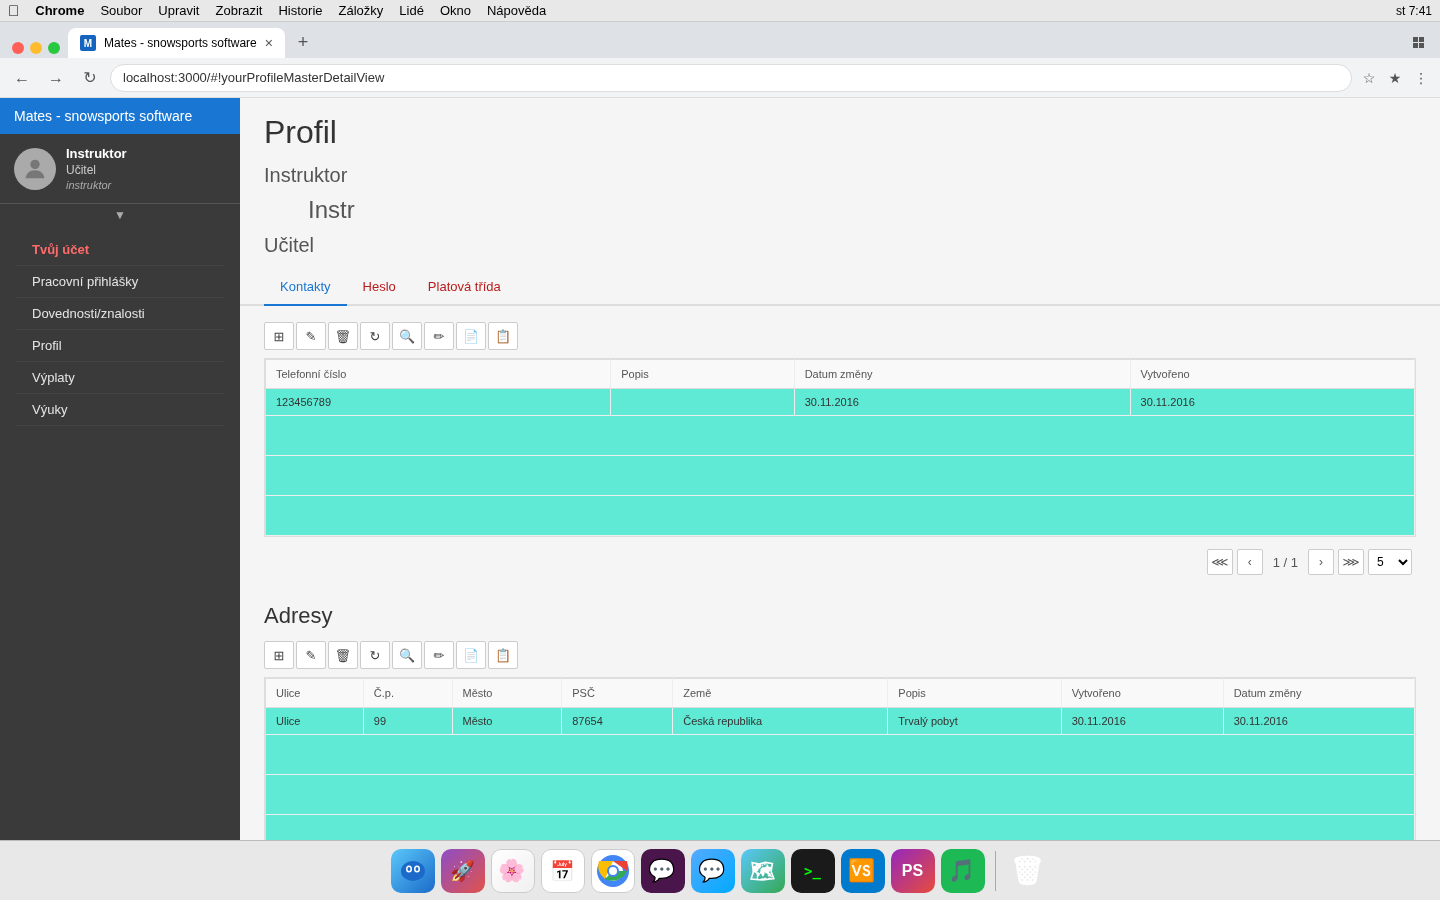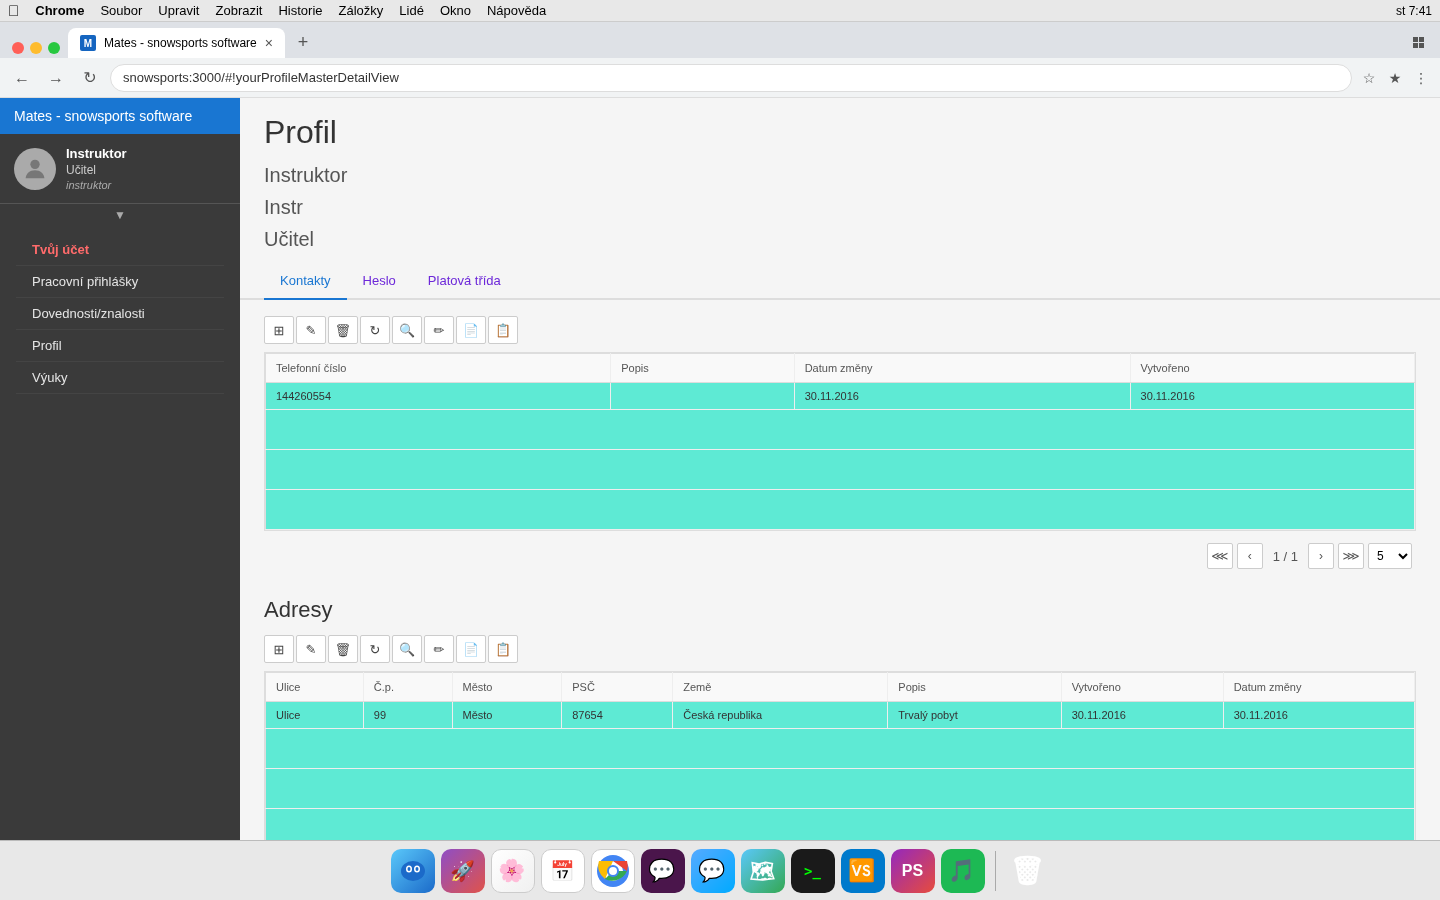--- a/index.html
+++ b/index.html
@@ -172,21 +172,21 @@
       display: flex;
       padding: 0 24px;
       background: #f5f5f5;
       border-bottom: 2px solid #ddd;
       gap: 0;
     }
     .tab-nav-item {
       padding: 10px 16px;
       cursor: pointer;
       font-size: 13px;
-      color: #6d28d9;
+      color: #b91c1c;
       border-bottom: 2px solid transparent;
       margin-bottom: -2px;
     }
     .tab-nav-item.active {
       color: #1976d2;
       border-bottom: 2px solid #1976d2;
       font-weight: 500;
     }
 
     
@@ -354,21 +354,21 @@
         <div style="width:5px;height:5px;background:#555;"></div>
       </div>
     </div>
   </div>
 
   <div class="address-bar">
     <div class="nav-btn">←</div>
     <div class="nav-btn">→</div>
     <div class="nav-btn">↻</div>
     <div class="url-bar">
-      <span>snowsports:3000/#!yourProfileMasterDetailView</span>
+      <span>localhost:3000/#!yourProfileMasterDetailView</span>
     </div>
     <div class="address-bar-right">
       <div class="addr-icon">☆</div>
       <div class="addr-icon">★</div>
       <div class="addr-icon">⋮</div>
     </div>
   </div>
 
   <div class="app-container">
 
@@ -388,32 +388,33 @@
           <span class="user-type">Učitel</span>
           <span class="user-login">instruktor</span>
         </div>
       </div>
       <div class="sidebar-expand">▼</div>
       <div class="sidebar-nav">
         <div class="sidebar-nav-item active">Tvůj účet</div>
         <div class="sidebar-nav-item">Pracovní přihlášky</div>
         <div class="sidebar-nav-item">Dovednosti/znalosti</div>
         <div class="sidebar-nav-item">Profil</div>
+        <div class="sidebar-nav-item">Výplaty</div>
         <div class="sidebar-nav-item">Výuky</div>
       </div>
     </div>
 
     <div class="main-content">
       <div class="page-header">
         <h1 class="page-title">Profil</h1>
       </div>
 
       <div style="padding: 0 24px 8px 24px;">
         <div style="font-size:20px;font-weight:400;color:#555;line-height:1.6;">Instruktor</div>
-        <div style="font-size:20px;font-weight:400;color:#555;line-height:1.6;">Instr</div>
+        <div style="font-size:24px;font-weight:400;color:#555;line-height:1.6;margin-left:44px;">Instr</div>
         <div style="font-size:20px;font-weight:400;color:#555;line-height:1.6;">Učitel</div>
       </div>
 
       <div class="tab-nav">
         <div class="tab-nav-item active">Kontakty</div>
         <div class="tab-nav-item">Heslo</div>
         <div class="tab-nav-item">Platová třída</div>
       </div>
 
       <div class="content-area">
@@ -434,21 +435,21 @@
             <thead>
               <tr>
                 <th>Telefonní číslo</th>
                 <th>Popis</th>
                 <th>Datum změny</th>
                 <th>Vytvořeno</th>
               </tr>
             </thead>
             <tbody>
               <tr>
-                <td>144260554</td>
+                <td>123456789</td>
                 <td></td>
                 <td>30.11.2016</td>
                 <td>30.11.2016</td>
               </tr>
               <tr style="height:40px;">
                   <td colspan="4"></td>
                 </tr>
               <tr style="height:40px;">
                   <td colspan="4"></td>
                 </tr>

